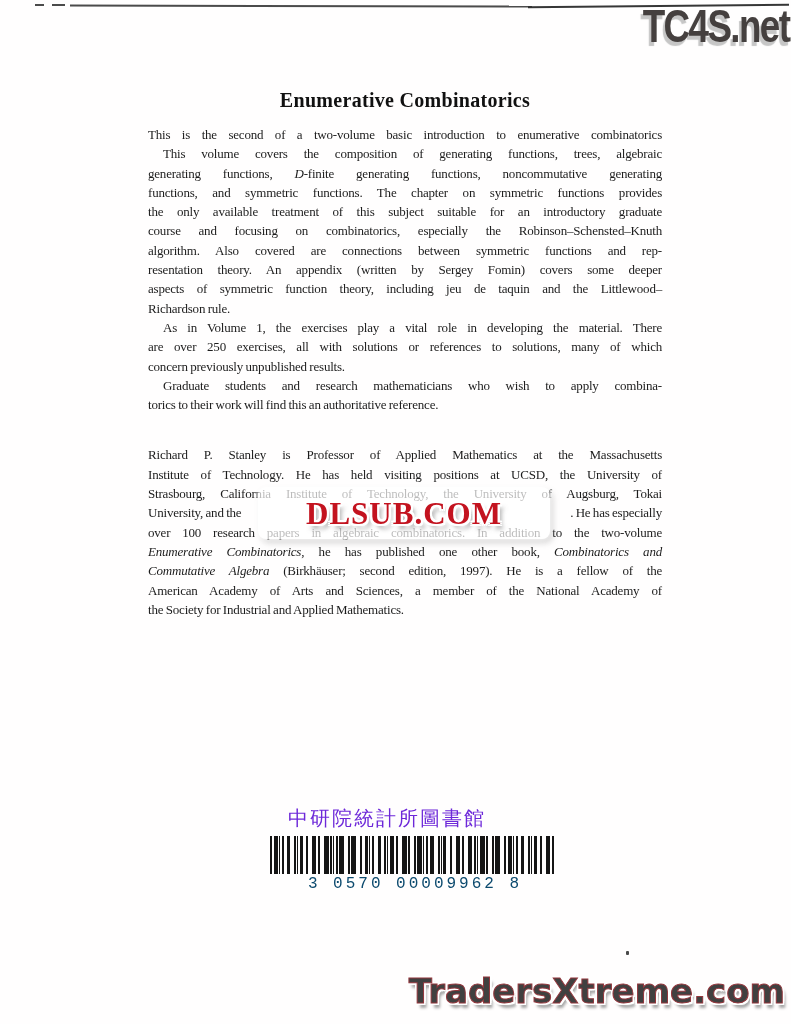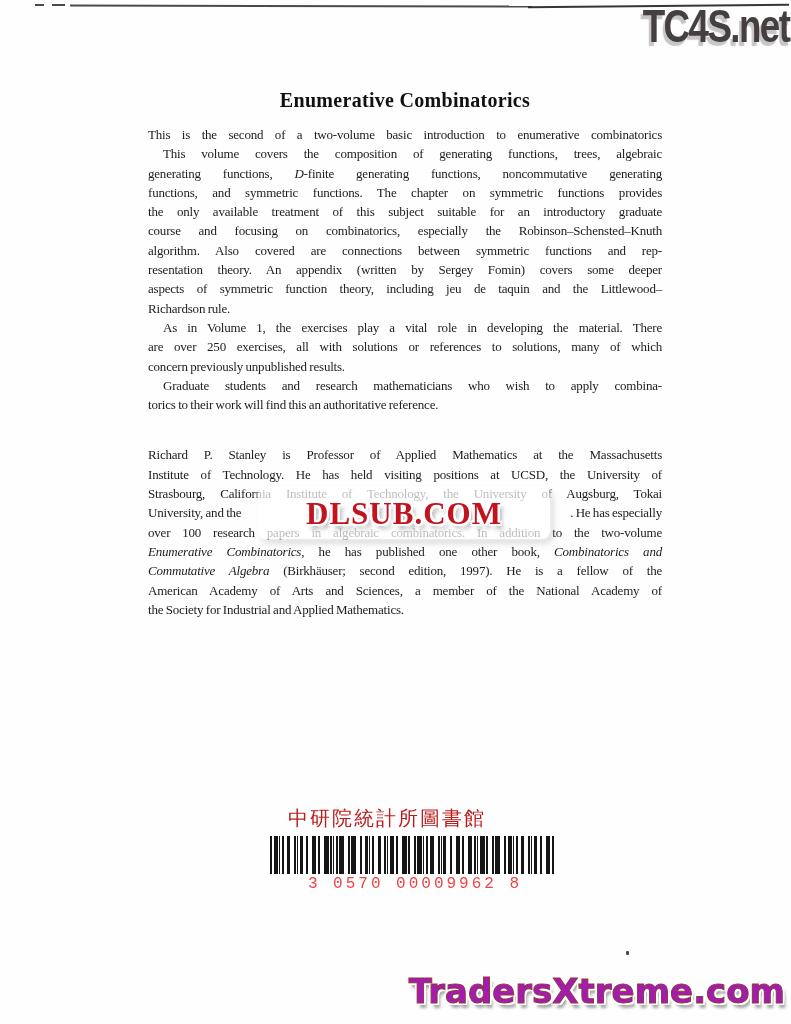--- a/index.html
+++ b/index.html
@@ -41,21 +41,21 @@
     color:#c3131f;
     text-shadow:
       -2px -2px 0 #fff, 2px -2px 0 #fff, -2px 2px 0 #fff, 2px 2px 0 #fff,
       -2px 0 0 #fff, 2px 0 0 #fff, 0 -2px 0 #fff, 0 2px 0 #fff,
       4px 5px 4px rgba(110,110,110,.55);
   }
   .wm-traders {
     position:absolute; top:974px; right:6px;
     font-family:"DejaVu Sans", sans-serif;
     font-weight:bold; font-size:34px; line-height:1;
-    color:#a21caf;
+    color:#404040;
     -webkit-text-stroke:1px #93363c;
     text-shadow:
       -2px -2px 0 #fff, 2px -2px 0 #fff, -2px 2px 0 #fff, 2px 2px 0 #fff,
       -2px 0 0 #fff, 2px 0 0 #fff, 0 -2px 0 #fff, 0 2px 0 #fff,
       3px 5px 3px #a5a5a5;
   }
 
   
   .content { position:absolute; left:148px; top:88px; width:514px; color:#1c1c1c; }
   .book-title {
@@ -69,33 +69,33 @@
   .line.ind { text-indent:15px; }
   .line.gapline { display:flex; justify-content:space-between; }
   .gapline .gapfill { flex:1; }
   .it { font-style:italic; }
 
   
   .library { position:absolute; left:270px; top:806px; width:290px; }
   .stamp {
     font-family:Liberation Serif, serif;
     font-size:20px; line-height:24px; letter-spacing:2px;
-    color:#b91c1c; padding-left:18px; white-space:nowrap;
+    color:#6d28d9; padding-left:18px; white-space:nowrap;
   }
   .barcode {
     margin-top:6px; width:286px; height:38px;
     background:
       repeating-linear-gradient(90deg, #151515 0 2px, rgba(0,0,0,0) 2px 6px),
       repeating-linear-gradient(90deg, #151515 0 1px, rgba(0,0,0,0) 1px 9px),
       repeating-linear-gradient(90deg, rgba(0,0,0,0) 0 4px, #151515 4px 7px, rgba(0,0,0,0) 7px 13px);
   }
   .barcode-number {
     font-family:"Liberation Mono", monospace;
     font-size:16px; line-height:19px; letter-spacing:3px;
-    color:#ef4444; text-align:center; margin-top:1px; white-space:nowrap;
+    color:#0c4a6e; text-align:center; margin-top:1px; white-space:nowrap;
   }
 </style>
 </head>
 <body>
 
 <div class="page">
 
   <div class="scratch scr-a"></div>
   <div class="scratch scr-b"></div>
   <div class="scratch scr-c"></div>

